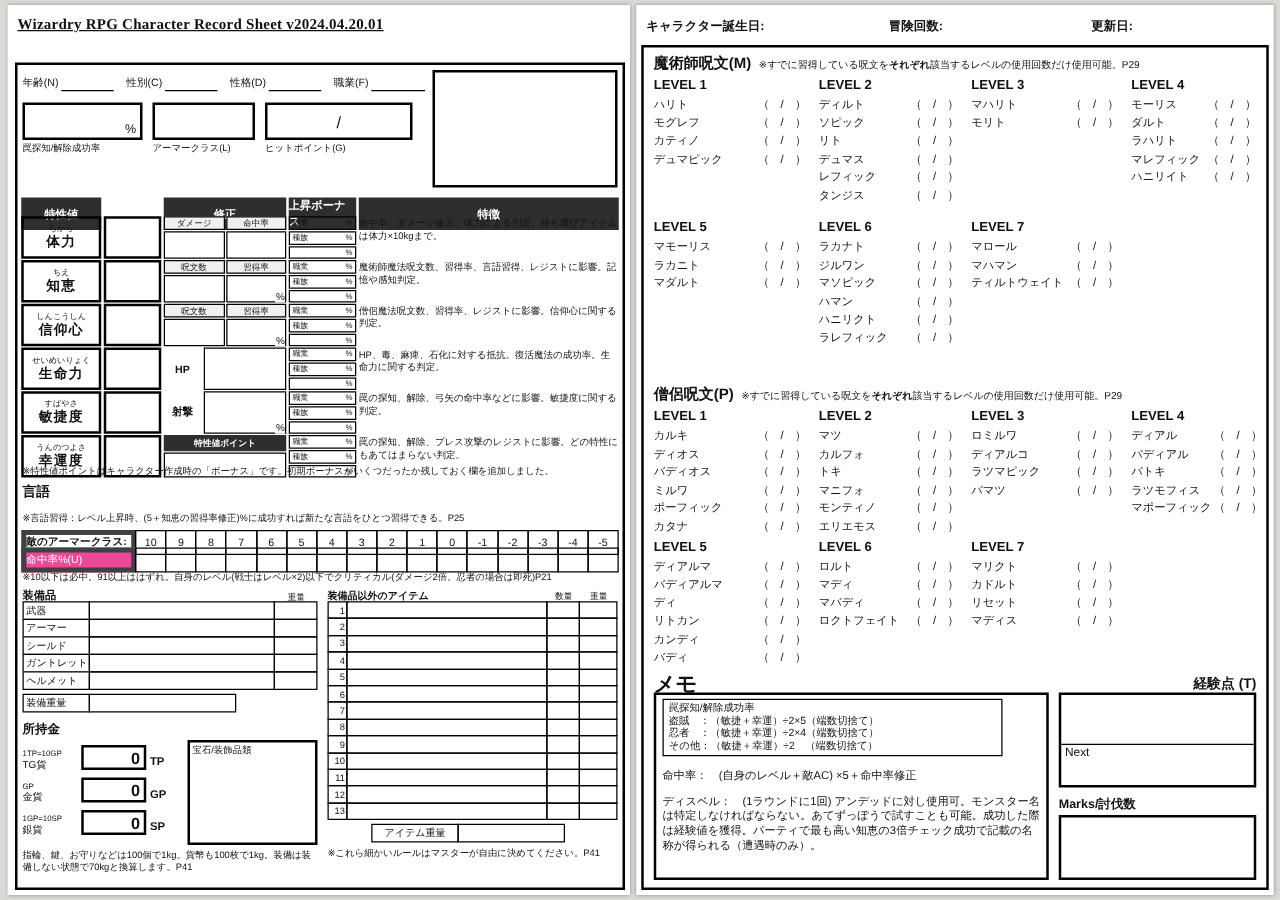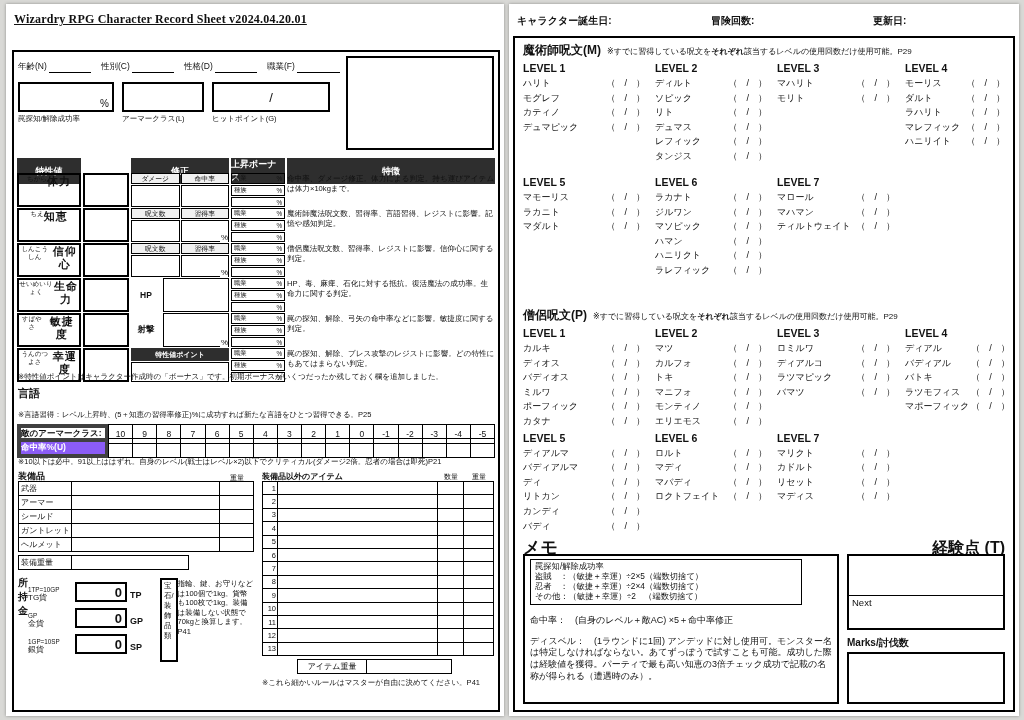--- a/index.html
+++ b/index.html
@@ -28,21 +28,21 @@
   .ci-pct { position:absolute; right:3px; bottom:1px; font-size:10px; }
   .ci-hp { display:flex; align-items:center; justify-content:center; font-size:13px; }
   .ci-cap { font-size:7.5px; margin-top:2px; white-space:nowrap; }
 
   .attrs { position:absolute; top:106px; left:3px; right:3px; }
   .attr-head, .attr-row { display:grid; grid-template-columns:64px 46px 98px 54px 1fr; column-gap:2px; }
   .attr-head { height:14px; margin-bottom:1px; }
   .ah { font-size:9px; font-weight:bold; display:flex; align-items:center; justify-content:center; }
   .ah.dark { background:#2e2e2e; color:#fff; }
   .attr-row { height:34px; margin-top:1px; }
-  .a-name { border:2px solid #000; text-align:center; display:flex; flex-direction:row; justify-content:center; overflow:hidden; }
+  .a-name { border:2px solid #000; text-align:center; display:flex; flex-direction:column; justify-content:center; overflow:hidden; }
   .a-kana { font-size:6.5px; line-height:8px; }
   .a-n { font-size:11px; font-weight:bold; letter-spacing:1px; line-height:13px; }
   .a-val { border:2px solid #000; }
   .a-mod { position:relative; }
   .m-pair { display:grid; grid-template-columns:1fr 1fr; grid-template-rows:11px 1fr; gap:1px; height:100%; }
   .m-h { border:1px solid #000; background:#f0f0f0; font-size:6.8px; display:flex; align-items:center; justify-content:center; white-space:nowrap; }
   .m-c { border:1px solid #000; background:#fff; }
   .m-side { display:grid; grid-template-columns:30px 1fr; column-gap:2px; height:100%; }
   .m-sl { display:flex; align-items:center; justify-content:center; font-size:8.5px; font-weight:bold; }
   .m-darkwrap { display:flex; flex-direction:column; gap:1px; height:100%; }
@@ -55,40 +55,40 @@
 
   .note { font-size:7.5px; line-height:9.5px; }
   .bonus-note { position:absolute; top:320px; left:4px; right:4px; }
   .lang { position:absolute; top:334px; left:4px; right:4px; }
   .lang-label { font-size:11px; font-weight:bold; }
   .lang .note { margin-top:9px; }
 
   .ac-table { position:absolute; top:372px; left:3px; right:3px; }
   .ac-r { display:grid; grid-template-columns:92px repeat(16,1fr); height:15px; }
   .ac-lab { font-size:8.5px; font-weight:bold; display:flex; align-items:center; padding-left:0; border:4px solid #404040; }
-  .ac-lab.dark { background:#8b5cf6; color:#fff; font-weight:bold; }
+  .ac-lab.dark { background:#ec4899; color:#fff; font-weight:normal; }
   .ac-c { border:1px solid #000; margin-left:-1px; font-size:8.5px; display:flex; align-items:center; justify-content:center; }
   .ac-r + .ac-r { margin-top:-1px; }
 
   .crit-note { position:absolute; top:405px; left:4px; right:4px; }
   .equip-area { position:absolute; top:418px; left:4px; right:4px; bottom:3px; display:flex; gap:8px; }
   .eq-left { width:236px; display:flex; flex-direction:column; }
   .eq-right { flex:1; display:flex; flex-direction:column; }
 
   .eq-head { display:grid; grid-template-columns:54px 1fr 34px; height:12px; align-items:end; }
   .eq-title { font-size:9px; font-weight:bold; grid-column:1/3; }
   .eq-wh, .it-qh, .it-wh { font-size:7px; text-align:center; }
   .eq-row { display:grid; grid-template-columns:54px 1fr 34px; height:15px; margin-top:-1px; }
   .eq-l { border:1px solid #000; font-size:8px; display:flex; align-items:center; padding-left:2px; background:#fff; }
   .eq-d, .eq-w { border:1px solid #000; margin-left:-1px; }
   .eq-total { display:flex; margin-top:3px; height:15px; }
   .eq-tl { border:1px solid #000; width:54px; font-size:8px; display:flex; align-items:center; padding-left:2px; }
   .eq-tb { border:1px solid #000; margin-left:-1px; width:118px; }
 
-  .money { margin-top:6px; flex:1; display:flex; }
+  .money { margin-top:6px; flex:1; display:flex; flex-direction:column; }
   .mn-label { font-size:10px; font-weight:bold; }
   .mn-flex { display:flex; margin-top:2px; }
   .mn-rows { width:128px; }
   .mn-row { display:flex; align-items:flex-end; gap:3px; height:24px; margin-bottom:2px; }
   .mn-rates { width:44px; }
   .mn-rate { font-size:6.3px; line-height:7px; }
   .mn-coin { font-size:8px; line-height:9px; }
   .mn-box { width:52px; height:20px; border:2px solid #000; font-size:13px; font-weight:bold; display:flex; align-items:center; justify-content:flex-end; padding:0 3px; }
   .mn-unit { font-size:9px; font-weight:bold; padding-bottom:2px; }
   .jewel { flex:1; border:2px solid #000; margin-left:4px; height:84px; }
@@ -122,21 +122,21 @@
   .sp-u { margin-left:2px; }
 
   .bottom-row { flex:1; display:flex; gap:8px; margin-top:2px; }
   .memo-wrap { flex:1; display:flex; flex-direction:column; }
   .memo-label { font-size:17px; font-weight:bold; line-height:13px; }
   .memo-box { flex:1; border:2px solid #000; padding:3px 5px; }
   .trap-box { border:1px solid #000; width:272px; padding:1px 4px 2px 4px; font-size:8.3px; line-height:10.3px; }
   .hit-line { margin-top:9px; font-size:9px; }
   .dispel { margin-top:9px; font-size:9px; line-height:11.6px; }
   .right-col { width:158px; display:flex; flex-direction:column; }
-  .exp-label { font-size:16px; font-weight:bold; text-align:right; line-height:13px; }
+  .exp-label { font-size:11px; font-weight:bold; text-align:right; line-height:13px; }
   .exp-box { border:2px solid #000; height:76px; display:flex; flex-direction:column; }
   .exp-cur { flex:1; border-bottom:1px solid #000; }
   .exp-next { height:32px; font-size:9.5px; padding:1px 3px; }
   .marks-label { font-size:10px; font-weight:bold; margin-top:6px; }
   .marks-box { flex:1; border:2px solid #000; margin-top:2px; }
 </style>
 </head>
 <body>
 
 <div class="canvas">

